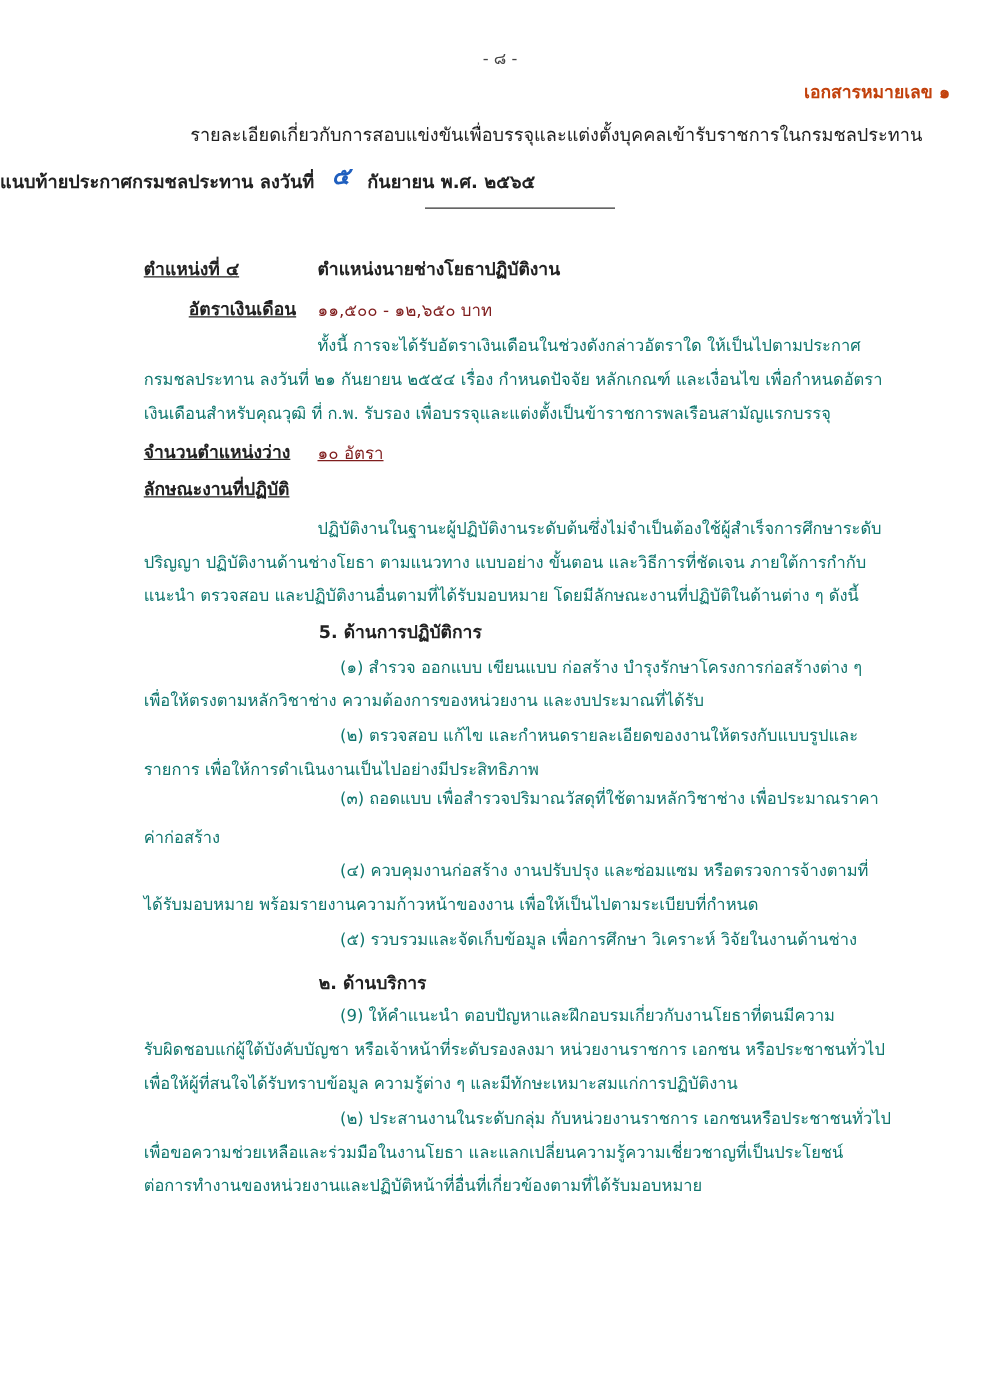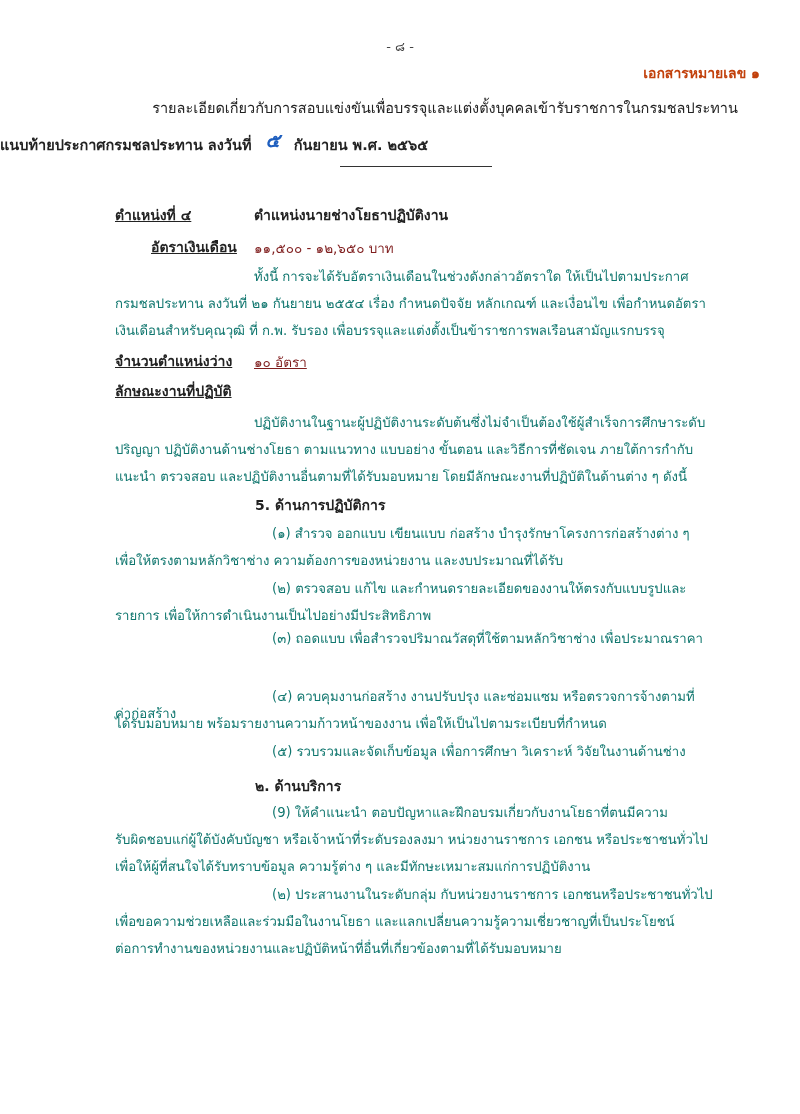--- a/index.html
+++ b/index.html
@@ -51,21 +51,21 @@
 
 <div class="abs sec-head" style="left:255px; top:494px;">5.   ด้านการปฏิบัติการ</div>
 
 <div class="abs para" style="left:272px; top:523px;">(๑)  สำรวจ ออกแบบ เขียนแบบ ก่อสร้าง บำรุงรักษาโครงการก่อสร้างต่าง ๆ</div>
 <div class="abs para" style="left:115px; top:550px;">เพื่อให้ตรงตามหลักวิชาช่าง ความต้องการของหน่วยงาน และงบประมาณที่ได้รับ</div>
 
 <div class="abs para" style="left:272px; top:578px;">(๒)  ตรวจสอบ แก้ไข และกำหนดรายละเอียดของงานให้ตรงกับแบบรูปและ</div>
 <div class="abs para" style="left:115px; top:605px;">รายการ เพื่อให้การดำเนินงานเป็นไปอย่างมีประสิทธิภาพ</div>
 
 <div class="abs para" style="left:272px; top:628px;">(๓)  ถอดแบบ เพื่อสำรวจปริมาณวัสดุที่ใช้ตามหลักวิชาช่าง เพื่อประมาณราคา</div>
-<div class="abs para" style="left:115px; top:659px;margin-top:44px;">ค่าก่อสร้าง</div>
+<div class="abs para" style="left:115px; top:659px;">ค่าก่อสร้าง</div>
 
 <div class="abs para" style="left:272px; top:686px;text-align:right;">(๔)  ควบคุมงานก่อสร้าง งานปรับปรุง และซ่อมแซม หรือตรวจการจ้างตามที่</div>
 <div class="abs para" style="left:115px; top:713px;">ได้รับมอบหมาย พร้อมรายงานความก้าวหน้าของงาน เพื่อให้เป็นไปตามระเบียบที่กำหนด</div>
 
 <div class="abs para" style="left:272px; top:741px;">(๕)  รวบรวมและจัดเก็บข้อมูล เพื่อการศึกษา วิเคราะห์ วิจัยในงานด้านช่าง</div>
 
 <div class="abs sec-head" style="left:255px; top:775px;">๒.   ด้านบริการ</div>
 
 <div class="abs para" style="left:272px; top:802px;">(9)  ให้คำแนะนำ ตอบปัญหาและฝึกอบรมเกี่ยวกับงานโยธาที่ตนมีความ</div>
 <div class="abs para" style="left:115px; top:829px;">รับผิดชอบแก่ผู้ใต้บังคับบัญชา หรือเจ้าหน้าที่ระดับรองลงมา หน่วยงานราชการ เอกชน หรือประชาชนทั่วไป</div>

